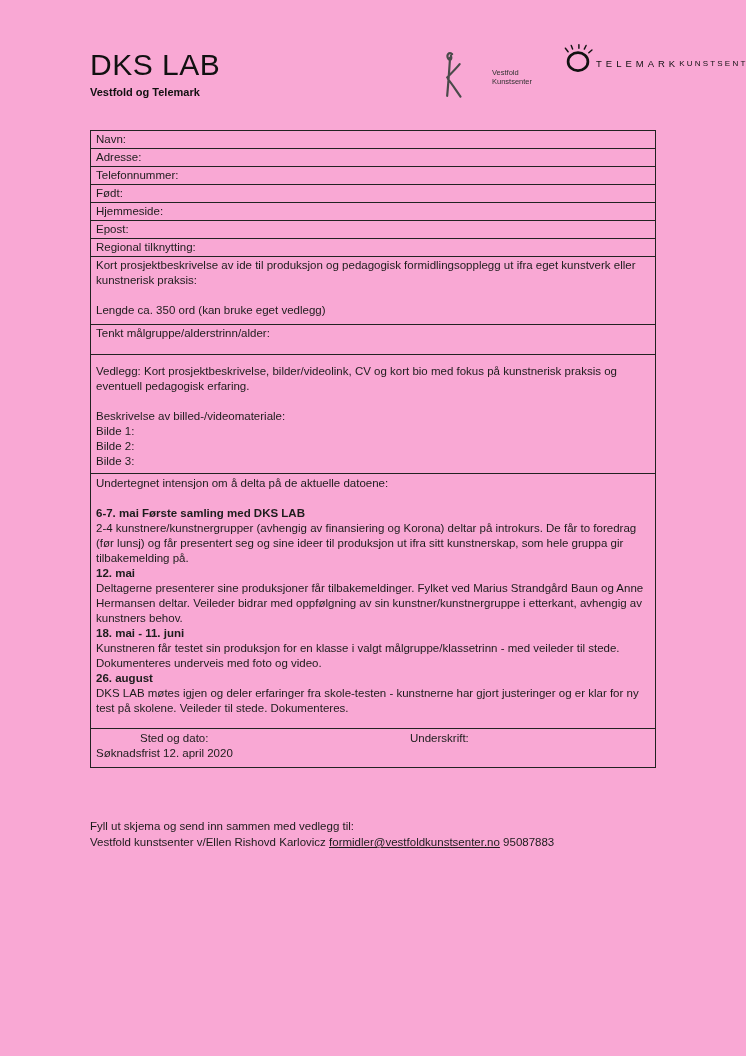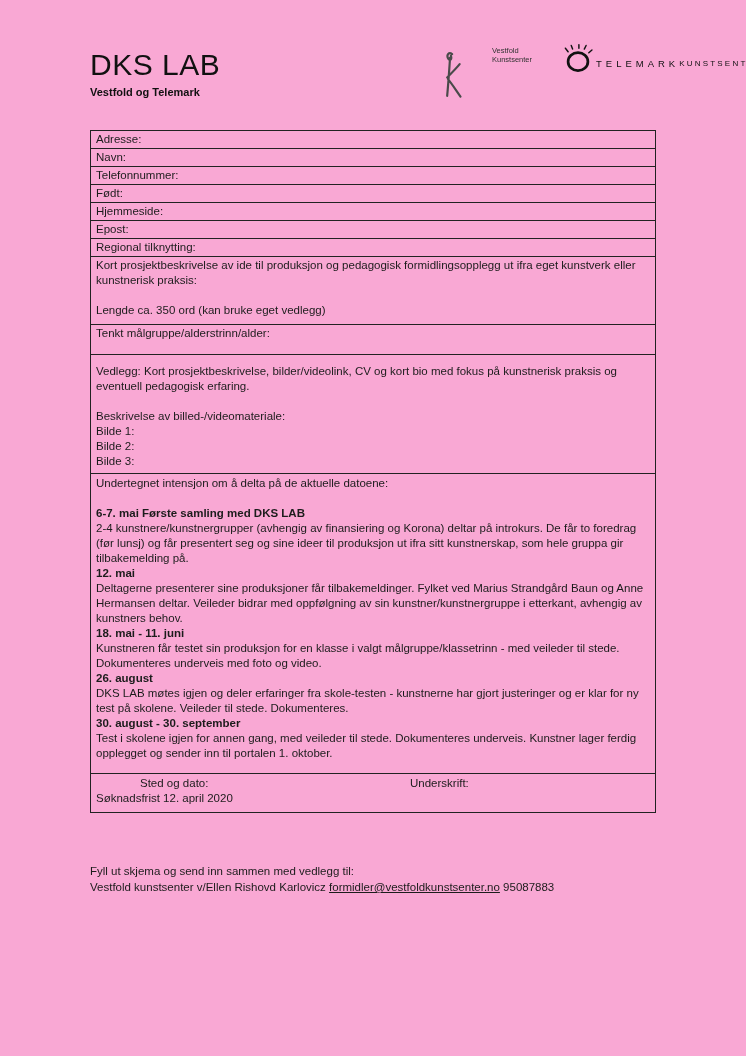--- a/index.html
+++ b/index.html
@@ -13,21 +13,21 @@
   }
   .page { position:absolute; left:0; top:0; width:746px; height:1056px; background:#f9a8d4; }
   .content { position:absolute; left:90px; top:42px; width:566px; }
 
   
   .header { position:relative; height:78px; }
   .title { font-size:30px; font-weight:400; letter-spacing:0.5px; color:#111; padding-top:6px; }
   .subtitle { font-size:11px; font-weight:bold; margin-top:4px; color:#111; }
 
   .logos { position:absolute; right:0; top:0; display:flex; align-items:flex-start; gap:28px; }
-  .vk-logo { display:flex; gap:24px; margin-top:4px; }
+  .vk-logo { display:flex; align-items:center; gap:24px; margin-top:4px; }
   .vk-text { font-size:7.5px; color:#333; line-height:9px; }
   .tk-logo { display:flex; flex-direction:row; align-items:center; width:96px;justify-content:space-between; }
   .tk-circle { margin-bottom:4px; }
   .tk-line1 { font-size:9.5px; letter-spacing:4px; color:#111; font-weight:400; }
   .tk-line2 { font-size:8px; letter-spacing:2.2px; color:#111; font-weight:400; margin-top:1px; }
 
   
   .form-table {
     margin-top:10px;
     border:1px solid #222;
@@ -82,22 +82,22 @@
             </svg>
           </span>
           <div class="tk-line1">TELEMARK</div>
           <div class="tk-line2">KUNSTSENTER</div>
         </div>
       </div>
     </div>
 
     <div class="form-table">
 
+      <div class="row"><span>Navn:</span></div>
       <div class="row"><span>Adresse:</span></div>
-      <div class="row"><span>Navn:</span></div>
       <div class="row"><span>Telefonnummer:</span></div>
       <div class="row"><span>Født:</span></div>
       <div class="row"><span>Hjemmeside:</span></div>
       <div class="row"><span>Epost:</span></div>
       <div class="row"><span>Regional tilknytting:</span></div>
 
       <div class="row cell-desc">
         <div>Kort prosjektbeskrivelse av ide til produksjon og pedagogisk formidlingsopplegg ut ifra eget kunstverk eller kunstnerisk praksis:</div>
         <div class="spacer"></div>
         <div>Lengde ca. 350 ord (kan bruke eget vedlegg)</div>
@@ -129,24 +129,20 @@
           <div class="sched-text">Deltagerne presenterer sine produksjoner får tilbakemeldinger. Fylket ved Marius Strandgård Baun og Anne Hermansen deltar. Veileder bidrar med oppfølgning av sin kunstner/kunstnergruppe i etterkant, avhengig av kunstners behov.</div>
         </div>
         <div class="sched-item">
           <div class="sched-date">18. mai - 11. juni</div>
           <div class="sched-text">Kunstneren får testet sin produksjon for en klasse i valgt målgruppe/klassetrinn - med veileder til stede. Dokumenteres underveis med foto og video.</div>
         </div>
         <div class="sched-item">
           <div class="sched-date">26. august</div>
           <div class="sched-text">DKS LAB møtes igjen og deler erfaringer fra skole-testen - kunstnerne har gjort justeringer og er klar for ny test på skolene. Veileder til stede. Dokumenteres.</div>
         </div>
-        <div class="sched-item">
-          <div class="sched-date">30. august - 30. september</div>
-          <div class="sched-text">Test i skolene igjen for annen gang, med veileder til stede. Dokumenteres underveis. Kunstner lager ferdig opplegget og sender inn til portalen 1. oktober.</div>
-        </div>
       </div>
 
       <div class="row cell-sign">
         <div class="sign-row">
           <span class="sign-label">Sted og dato:</span>
           <span>Underskrift:</span>
         </div>
         <div>Søknadsfrist 12. april 2020</div>
       </div>
 

